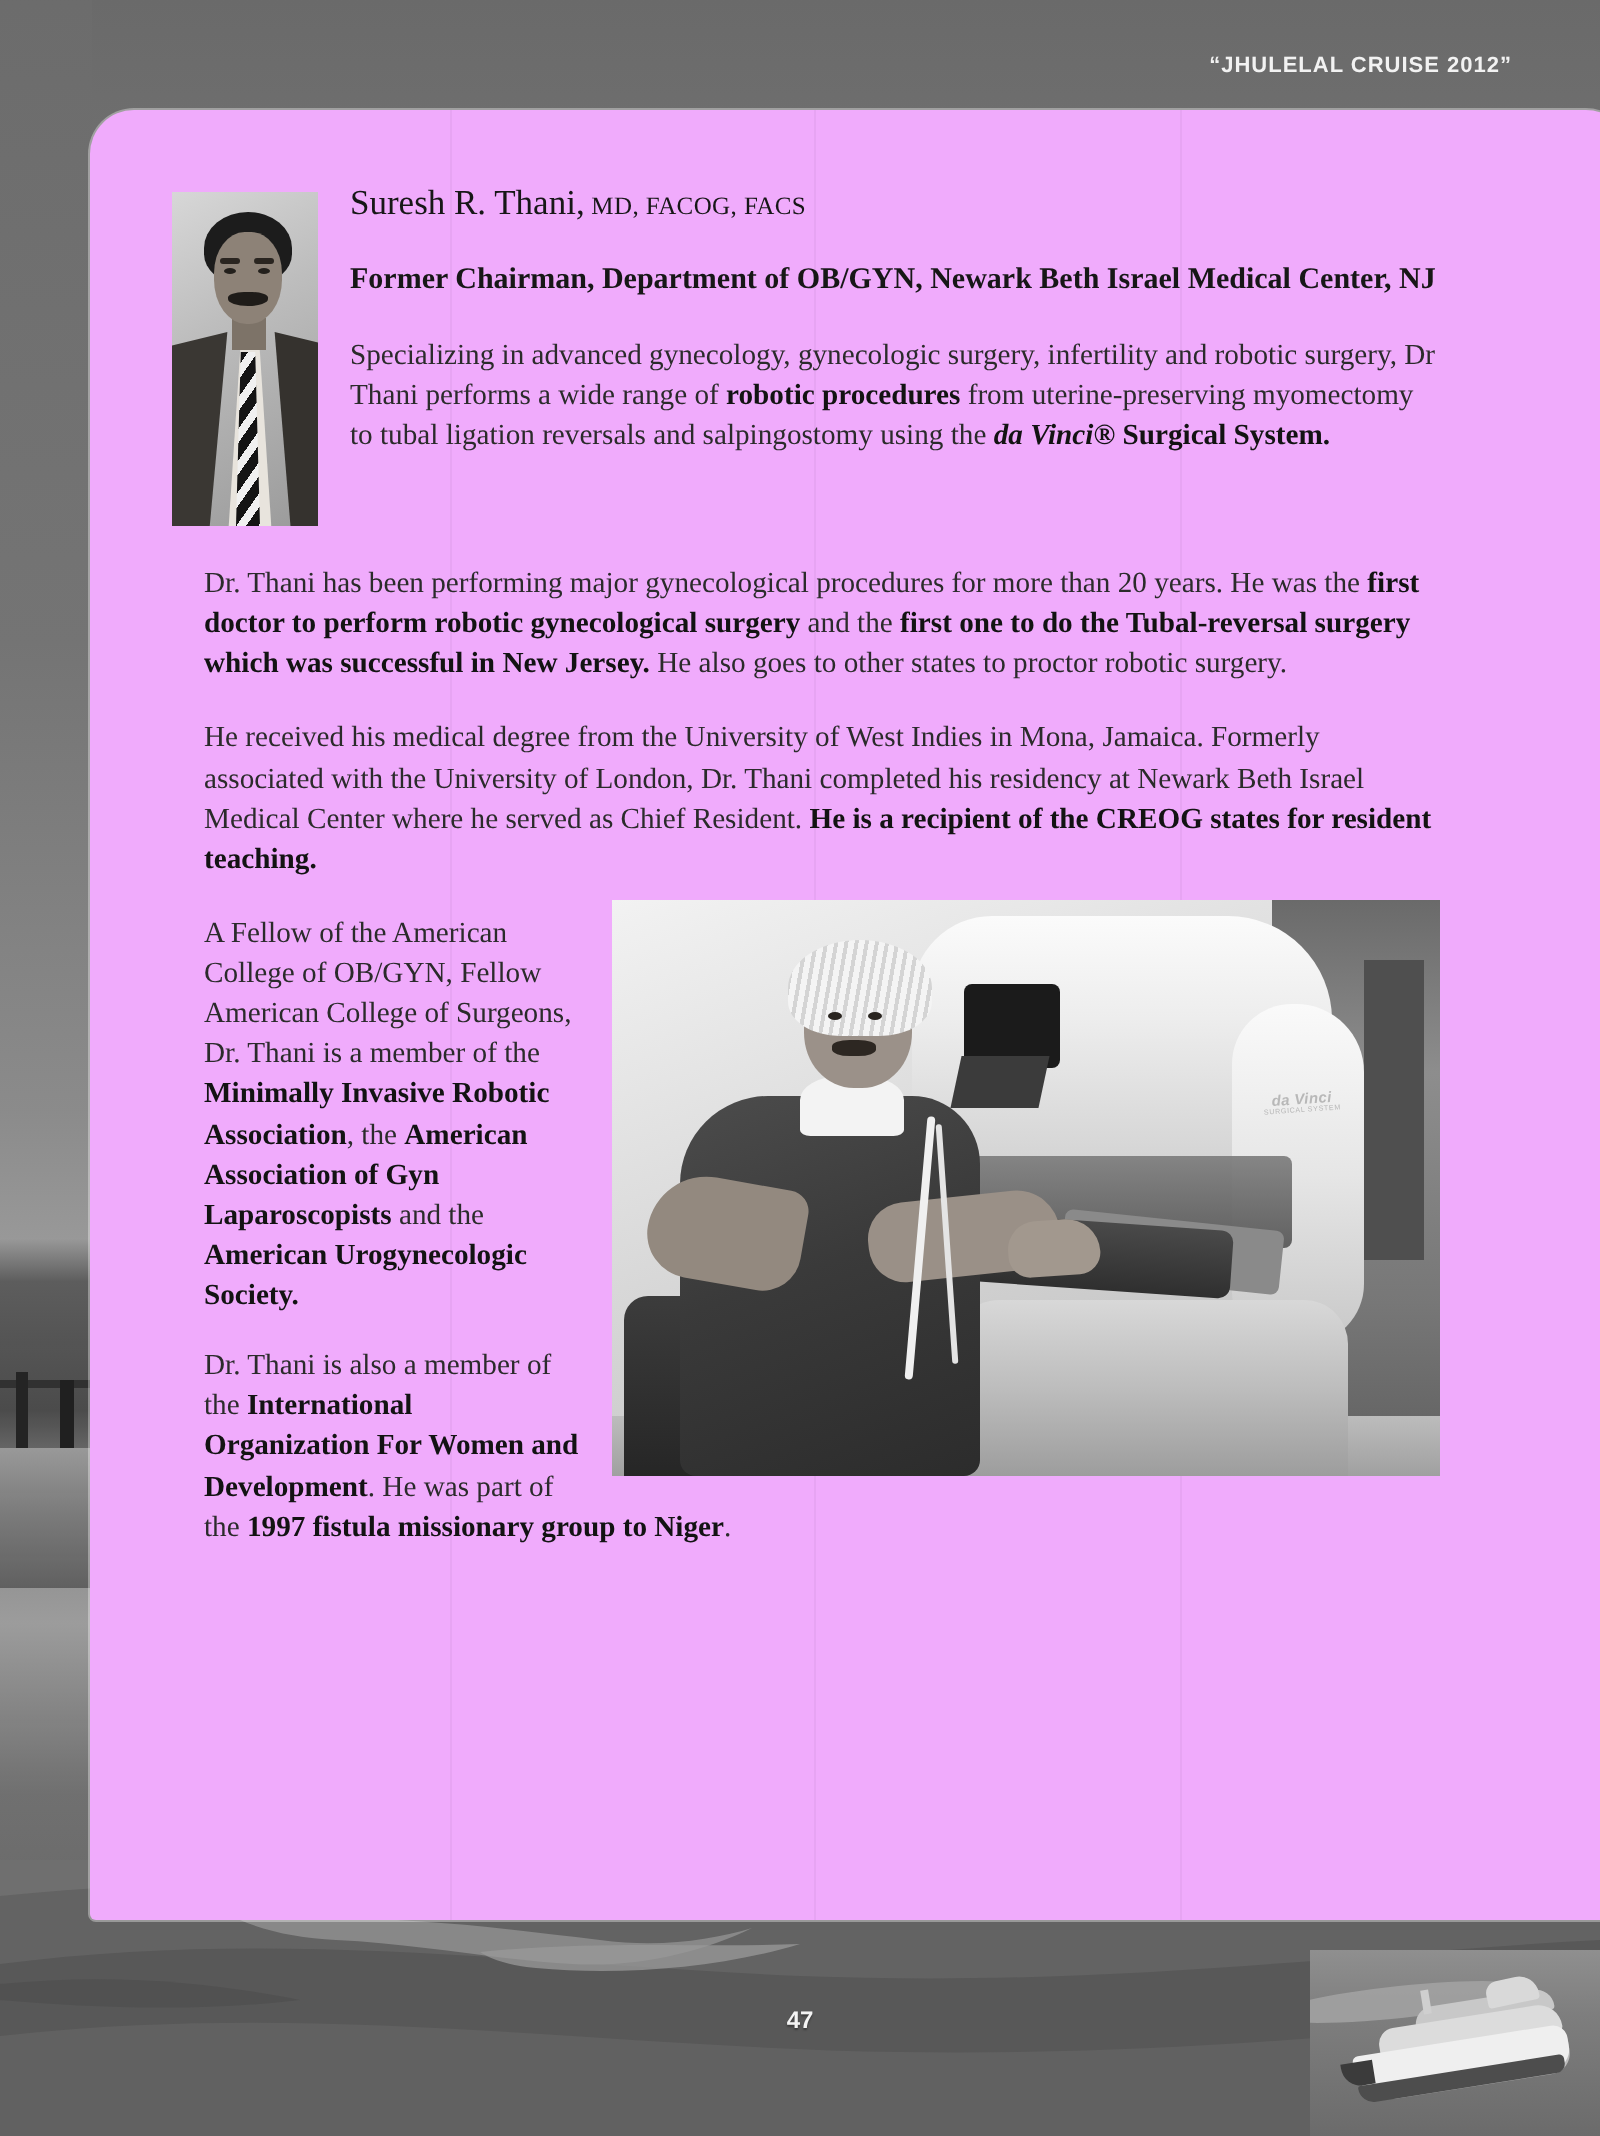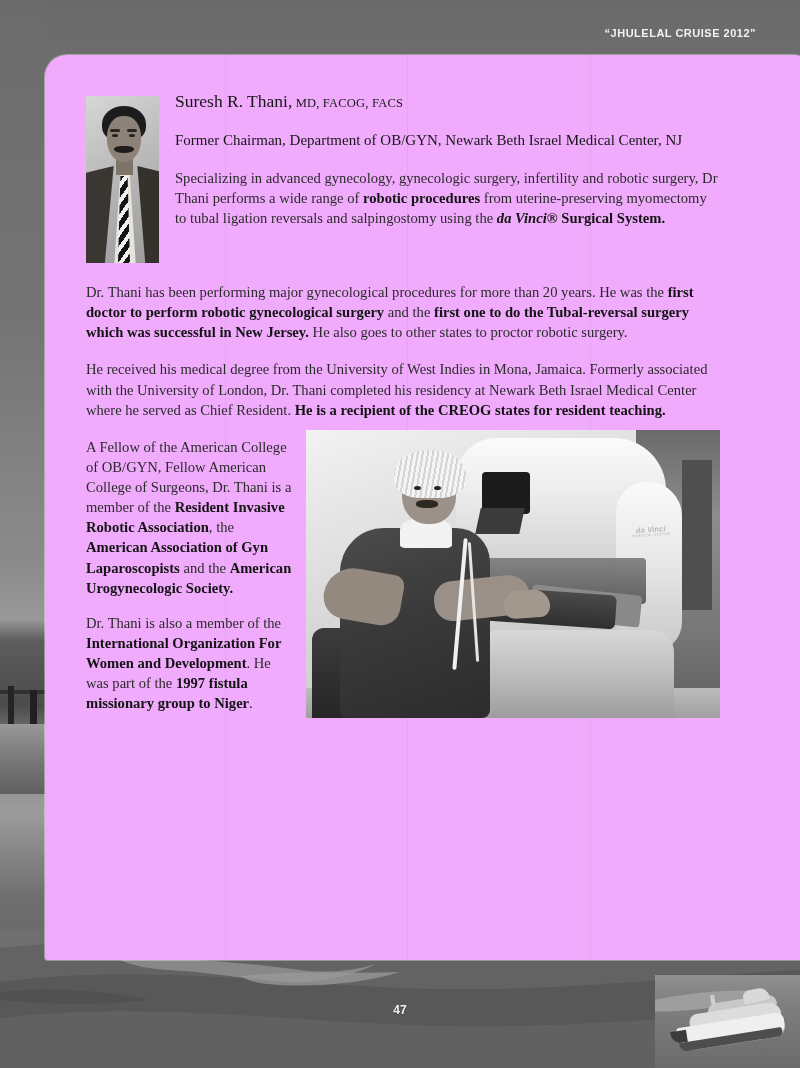--- a/index.html
+++ b/index.html
@@ -254,31 +254,32 @@
     color: #171717;
     margin: 0 0 4px 0;
     line-height: 1.25;
   }
   .doc-name .creds {
     font-size: 12.5px;
     letter-spacing: .2px;
   }
   .doc-role {
     font-size: 15px;
-    font-weight: 400;
+    font-weight: 700;
     color: #171717;
     line-height: 1.33;
     margin: 18px 0 16px 0;
   }
   p.body {
     font-size: 14.6px;
     color: #2b2b2b;
     line-height: 1.38;
     margin: 17px 0 0 0;
     text-align: left;
+    padding-left: 16px;
   }
   p.body b { color: #131313; font-weight: 700; }
   p.body i { font-style: italic; }
   p.tight { margin-top: 15px; }
   .para-intro { margin-top: 14px; }
 
   
   .davinci {
     float: right;
     width: 414px;
@@ -586,21 +587,21 @@
       <div class="cap"></div>
       <div class="s-eye-l"></div>
       <div class="s-eye-r"></div>
       <div class="s-stache"></div>
       <div class="forearm"></div>
       <div class="hand"></div>
       <div class="cable"></div>
       <div class="cable2"></div>
     </div>
 
-    <p class="body col-narrow"><span>A Fellow of the American College of OB/GYN, Fellow American College of Surgeons, Dr. Thani is a member of the </span><b>Resident Invasive Robotic Association</b><span>, the </span><b>American Association of Gyn Laparoscopists</b><span> and the </span><b>American Urogynecologic Society.</b></p>
+    <p class="body col-narrow"><span>A Fellow of the American College of OB/GYN, Fellow American College of Surgeons, Dr. Thani is a member of the </span><b>Minimally Invasive Robotic Association</b><span>, the </span><b>American Association of Gyn Laparoscopists</b><span> and the </span><b>American Urogynecologic Society.</b></p>
 
     <p class="body col-narrow tight"><span>Dr. Thani is also a member of the </span><b>International Organization For Women and Development</b><span>. He was part of the </span><b>1997 fistula missionary group to Niger</b><span>.</span></p>
 
 
   </div>
 </div>
 
 <div class="page-number">47</div>
 
 </body></html>

